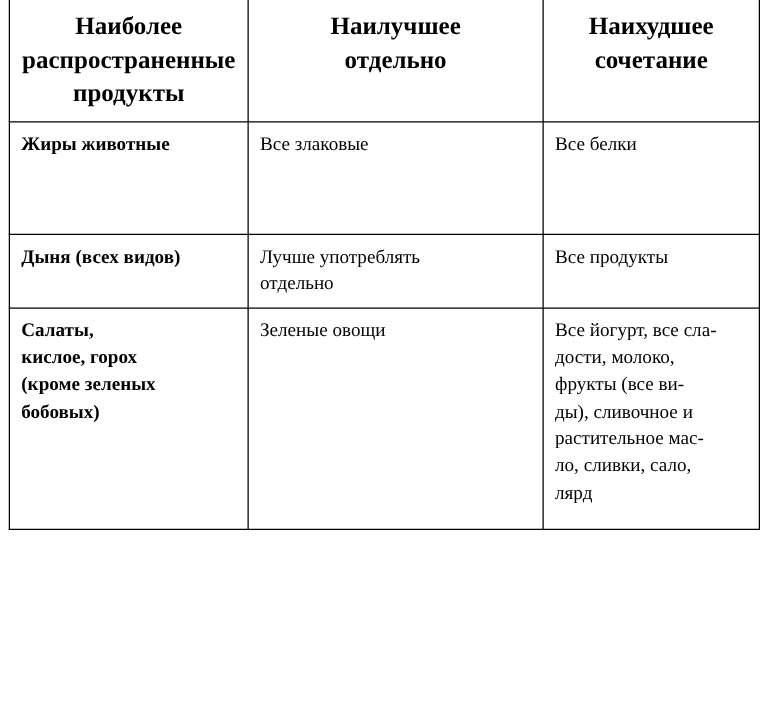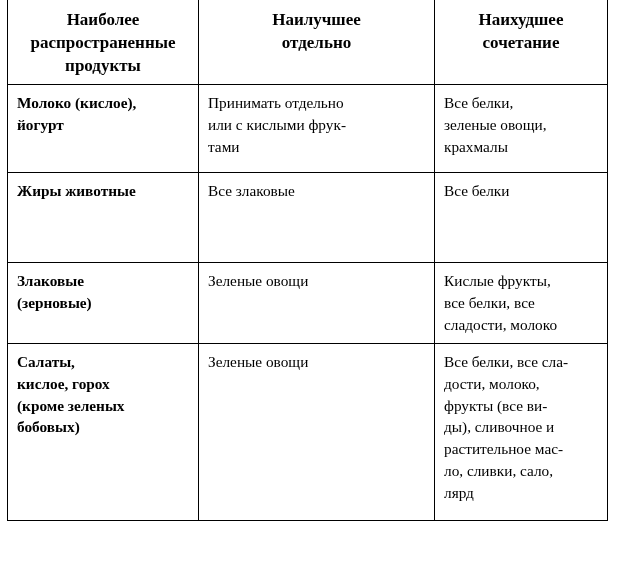--- a/index.html
+++ b/index.html
@@ -48,21 +48,21 @@
     padding: 7px 9px 6px 9px;
     font-size: 15.3px;
     line-height: 1.42;
     text-align: left;
   }
 
   
   .combo-table thead th {
     text-align: center;
     font-weight: bold;
-    font-size: 17px;
+    font-size: 20px;
     line-height: 1.36;
     padding-top: 8px;
     padding-bottom: 7px;
     height: 74px;
   }
 
   
   .combo-table tbody td.product {
     font-weight: bold;
   }
@@ -109,77 +109,59 @@
         </th>
         <th>
           <span class="cell-text">Наихудшее
 сочетание</span>
         </th>
       </tr>
     </thead>
 
     <tbody>
 
-      <tr class="row-milk">
-        <td class="product">
-          <span class="cell-text">Молоко (кислое),
-йогурт</span>
-        </td>
-        <td class="pair">
-          <span class="cell-text">Принимать отдельно
-или с кислыми фрук-
-тами</span>
-        </td>
-        <td class="avoid">
-          <span class="cell-text">Все белки,
-зеленые овощи,
-крахмалы</span>
-        </td>
-      </tr>
 
       <tr class="row-fats">
         <td class="product">
           <span class="cell-text">Жиры животные</span>
         </td>
         <td class="pair">
           <span class="cell-text">Все злаковые</span>
         </td>
         <td class="avoid">
           <span class="cell-text">Все белки</span>
         </td>
       </tr>
 
-
-      <tr class="row-grain">
+      <tr class="row-melon">
         <td class="product">
-          <span class="cell-text">Злаковые
-(зерновые)</span>
+          <span class="cell-text">Дыня (всех видов)</span>
         </td>
         <td class="pair">
-          <span class="cell-text">Зеленые овощи</span>
+          <span class="cell-text">Лучше употреблять
+отдельно</span>
         </td>
         <td class="avoid">
-          <span class="cell-text">Кислые фрукты,
-все белки, все
-сладости, молоко</span>
+          <span class="cell-text">Все продукты</span>
         </td>
       </tr>
+
 
       <tr class="row-salad">
         <td class="product">
           <span class="cell-text">Салаты,
 кислое, горох
 (кроме зеленых
 бобовых)</span>
         </td>
         <td class="pair">
           <span class="cell-text">Зеленые овощи</span>
         </td>
         <td class="avoid">
-          <span class="cell-text">Все белки, все сла-
+          <span class="cell-text">Все йогурт, все сла-
 дости, молоко,
 фрукты (все ви-
 ды), сливочное и
 растительное мас-
 ло, сливки, сало,
 лярд</span>
         </td>
       </tr>
 
     </tbody>

